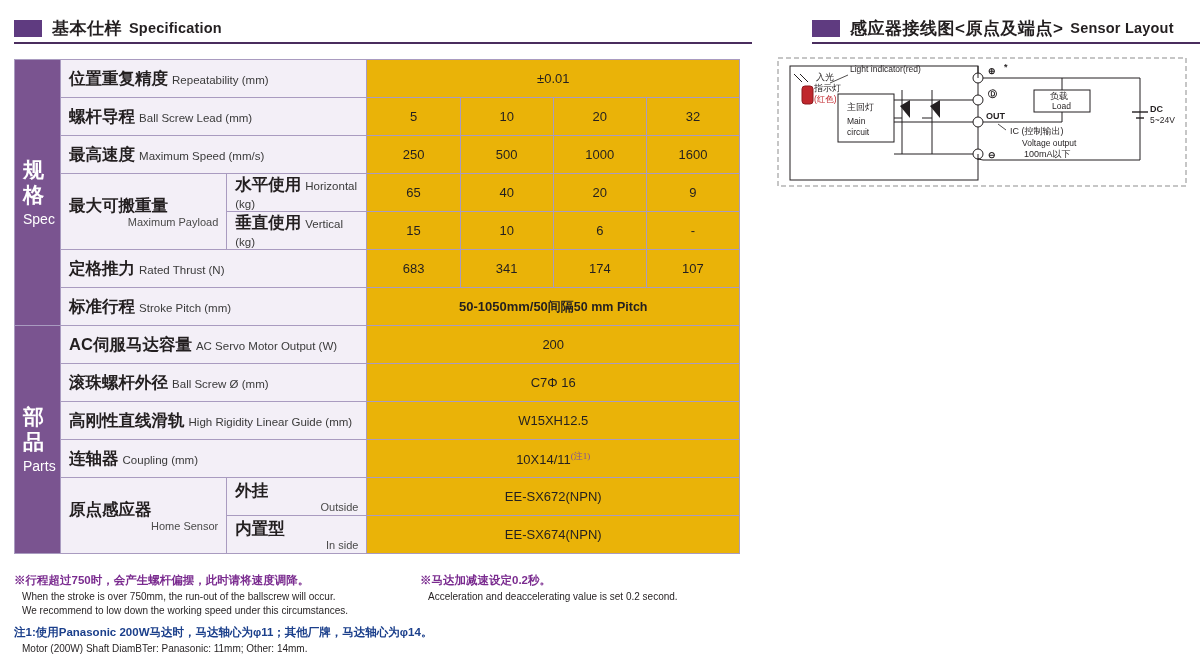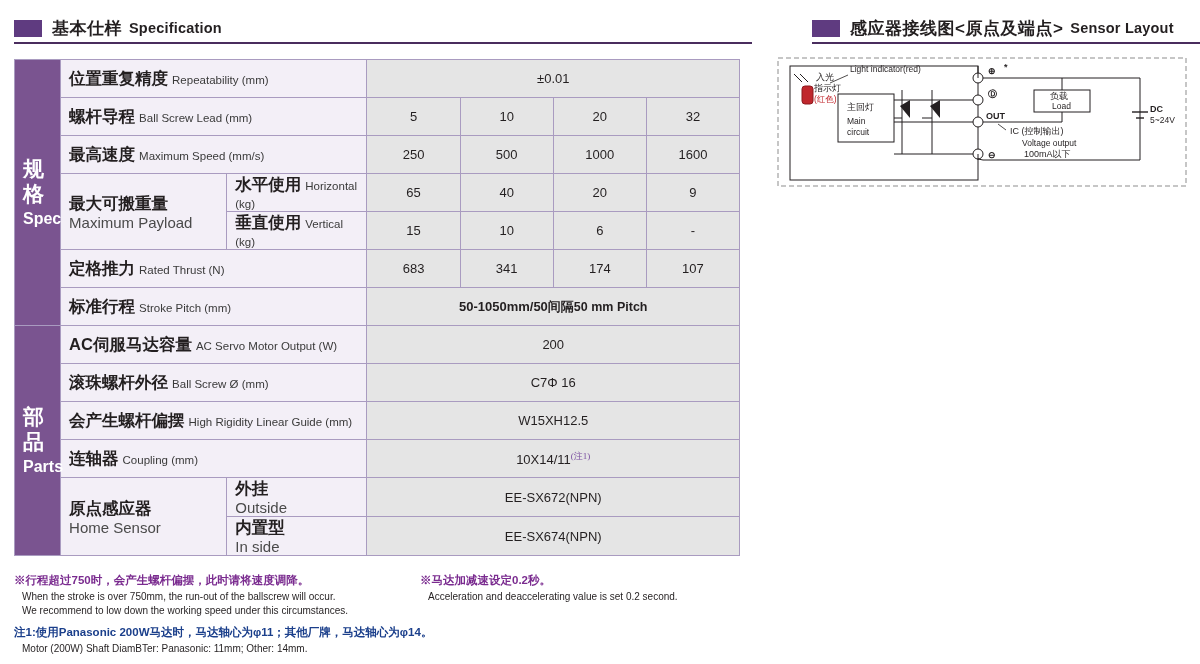--- a/index.html
+++ b/index.html
@@ -49,60 +49,61 @@
     left: 14px; top: 59px;
     width: 726px;
     border-collapse: collapse;
     table-layout: fixed;
   }
   #spec-table td {
     border: 1px solid #a99bc0;
     padding: 0 8px;
     font-size: 13px;
     vertical-align: middle;
-    background: #e5e5e5;
+    background: #eab308;
   }
   .vcat {
     background: #7a5490 !important;
     color: #ffffff;
     text-align: left;
     width: 46px;
     padding: 8px !important;
   }
   .vcat .vc-cn {
     font-size: 21px;
     font-weight: bold;
     line-height: 1.15;
     letter-spacing: 1px;
   }
   .vcat .vc-en {
-    font-size: 16px;
+    font-size: 14px;
     margin-top: 4px;
-    font-weight: bold;
+    font-weight: normal;
   }
   .lbl {
     background: #f3eff7 !important;
   }
   .lbl .cn {
     font-size: 16.5px;
     color: #231f20;
     font-weight: bold;
   }
   .lbl .en {
     font-size: 11.5px;
     color: #3a3a3a;
     margin-left: 4px;
     text-align: right;
   }
   .lbl-sub-cn { font-size: 16px; }
   .lbl .en-block {
     display: block;
-    font-size: 15px;
+    font-size: 11px;
     color: #4a4a4a;
     margin-top: -1px;
+    text-align: right;
   }
   .val {
     text-align: center;
     font-size: 19px;
     color: #231f20;
   }
   .val.small { font-size: 17px; font-weight: bold; }
   .val .tiny {
     font-size: 12.5px;
   }
@@ -254,21 +255,21 @@
 
       <tr class="row-h">
         <td class="lbl" colspan="2">
           <span class="cn">滚珠螺杆外径</span><span class="en">Ball Screw Ø (mm)</span>
         </td>
         <td class="val" colspan="4">C7Φ 16</td>
       </tr>
 
       <tr class="row-h">
         <td class="lbl" colspan="2">
-          <span class="cn">会产生螺杆偏摆</span><span class="en">High Rigidity Linear Guide (mm)</span>
+          <span class="cn">高刚性直线滑轨</span><span class="en">High Rigidity Linear Guide (mm)</span>
         </td>
         <td class="val" colspan="4">W15XH12.5</td>
       </tr>
 
       <tr class="row-h">
         <td class="lbl" colspan="2">
           <span class="cn">连轴器</span><span class="en">Coupling (mm)</span>
         </td>
         <td class="val" colspan="4">
           <span>10X14/11</span><sup>(注1)</sup>

